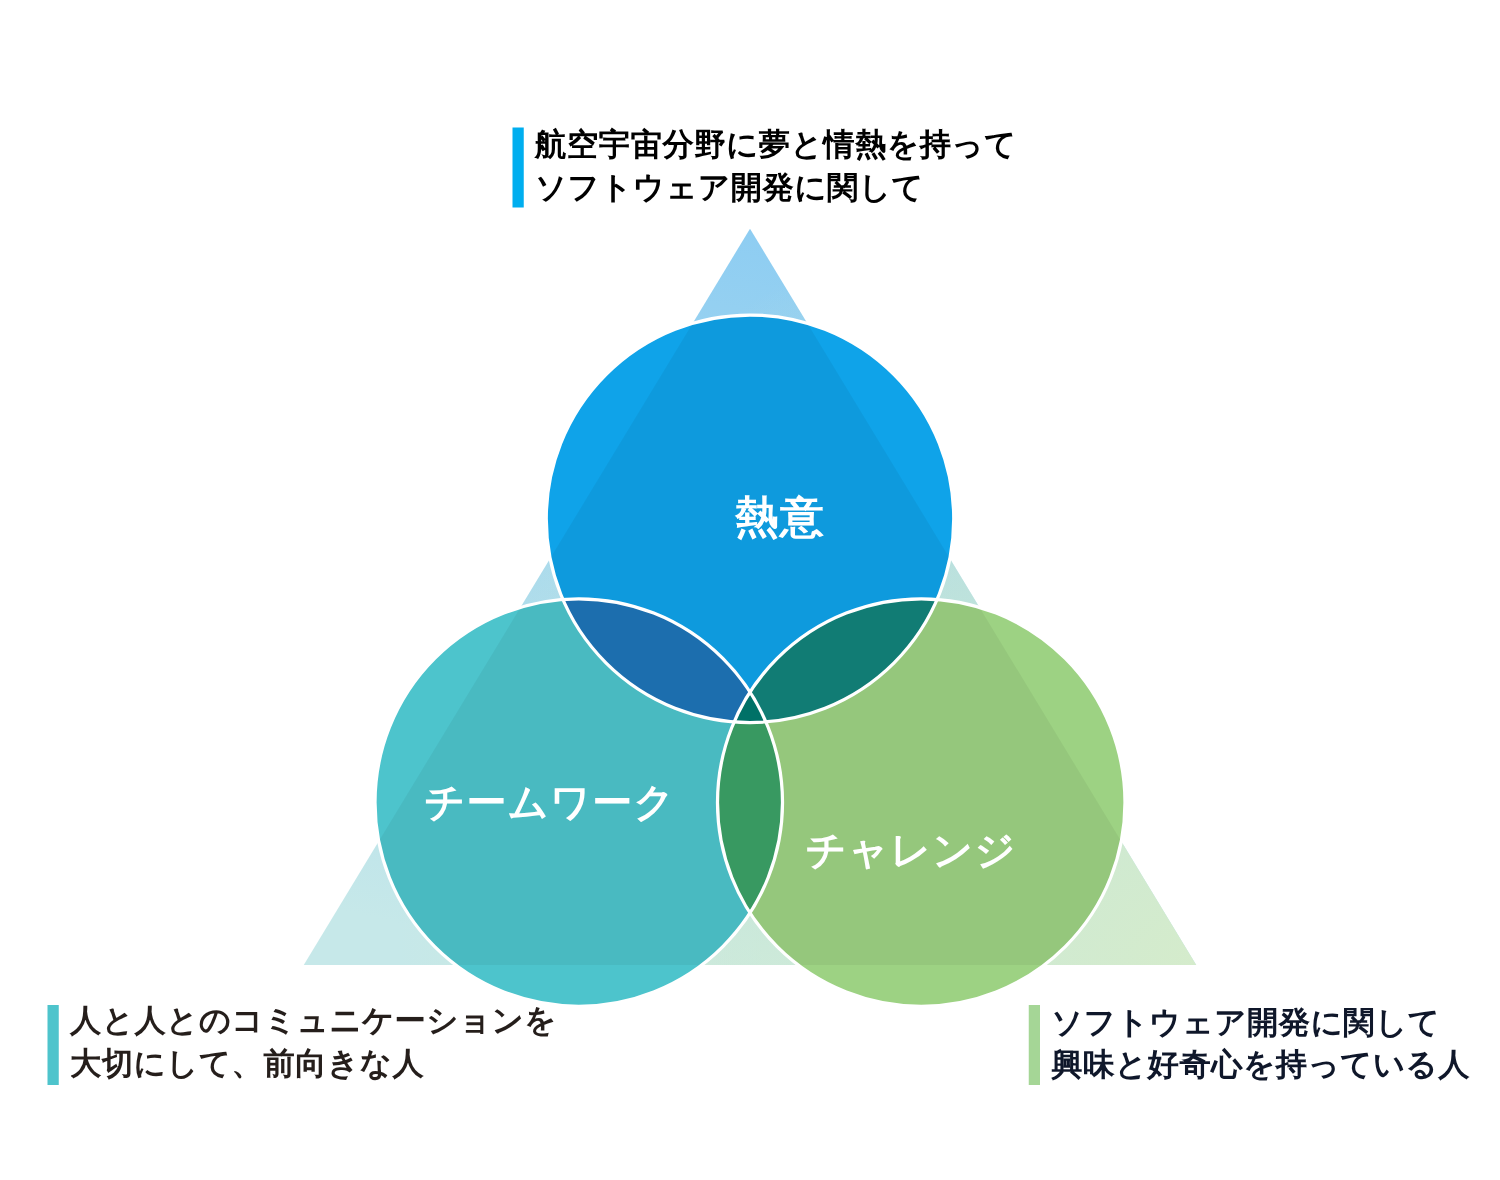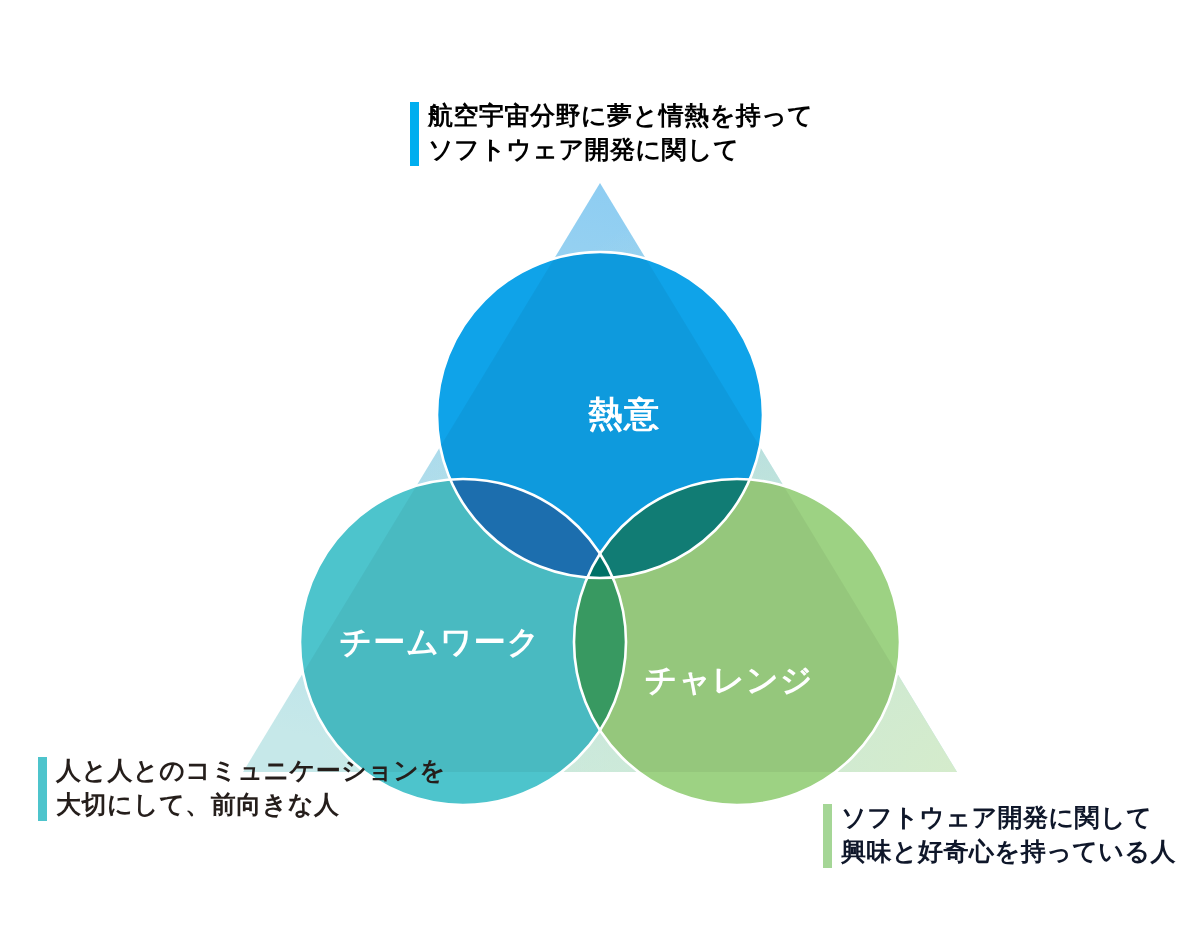--- a/index.html
+++ b/index.html
@@ -17,21 +17,21 @@
   #label-top{left:600px;top:414px;font-size:35px;margin-left:24px;}
   #label-left{left:440px;top:643px;font-size:32px;}
   #label-right{left:729px;top:643px;font-size:32px;margin-top:38px;}
   .annotation{
     position:absolute;display:flex;align-items:flex-start;gap:9px;
     font-weight:bold;font-size:25px;line-height:34px;white-space:nowrap;
     letter-spacing:0.5px;
   }
   .annotation .bar{width:9px;height:64px;margin-top:3px;flex:0 0 auto;}
   #anno-top{left:410px;top:99px;}
-  #anno-bottom-left{left:38px;top:754px;font-family:Liberation Serif, serif;}
+  #anno-bottom-left{left:38px;top:801px;font-family:Liberation Serif, serif;}
   #anno-bottom-right{left:823px;top:801px;}
 </style>
 </head>
 <body>
 
 <div class="stage">
 
   <svg width="1200" height="944" viewBox="0 0 1200 944">
     <defs>
       <linearGradient id="triBase" gradientUnits="userSpaceOnUse" x1="600" y1="183" x2="470" y2="772">

